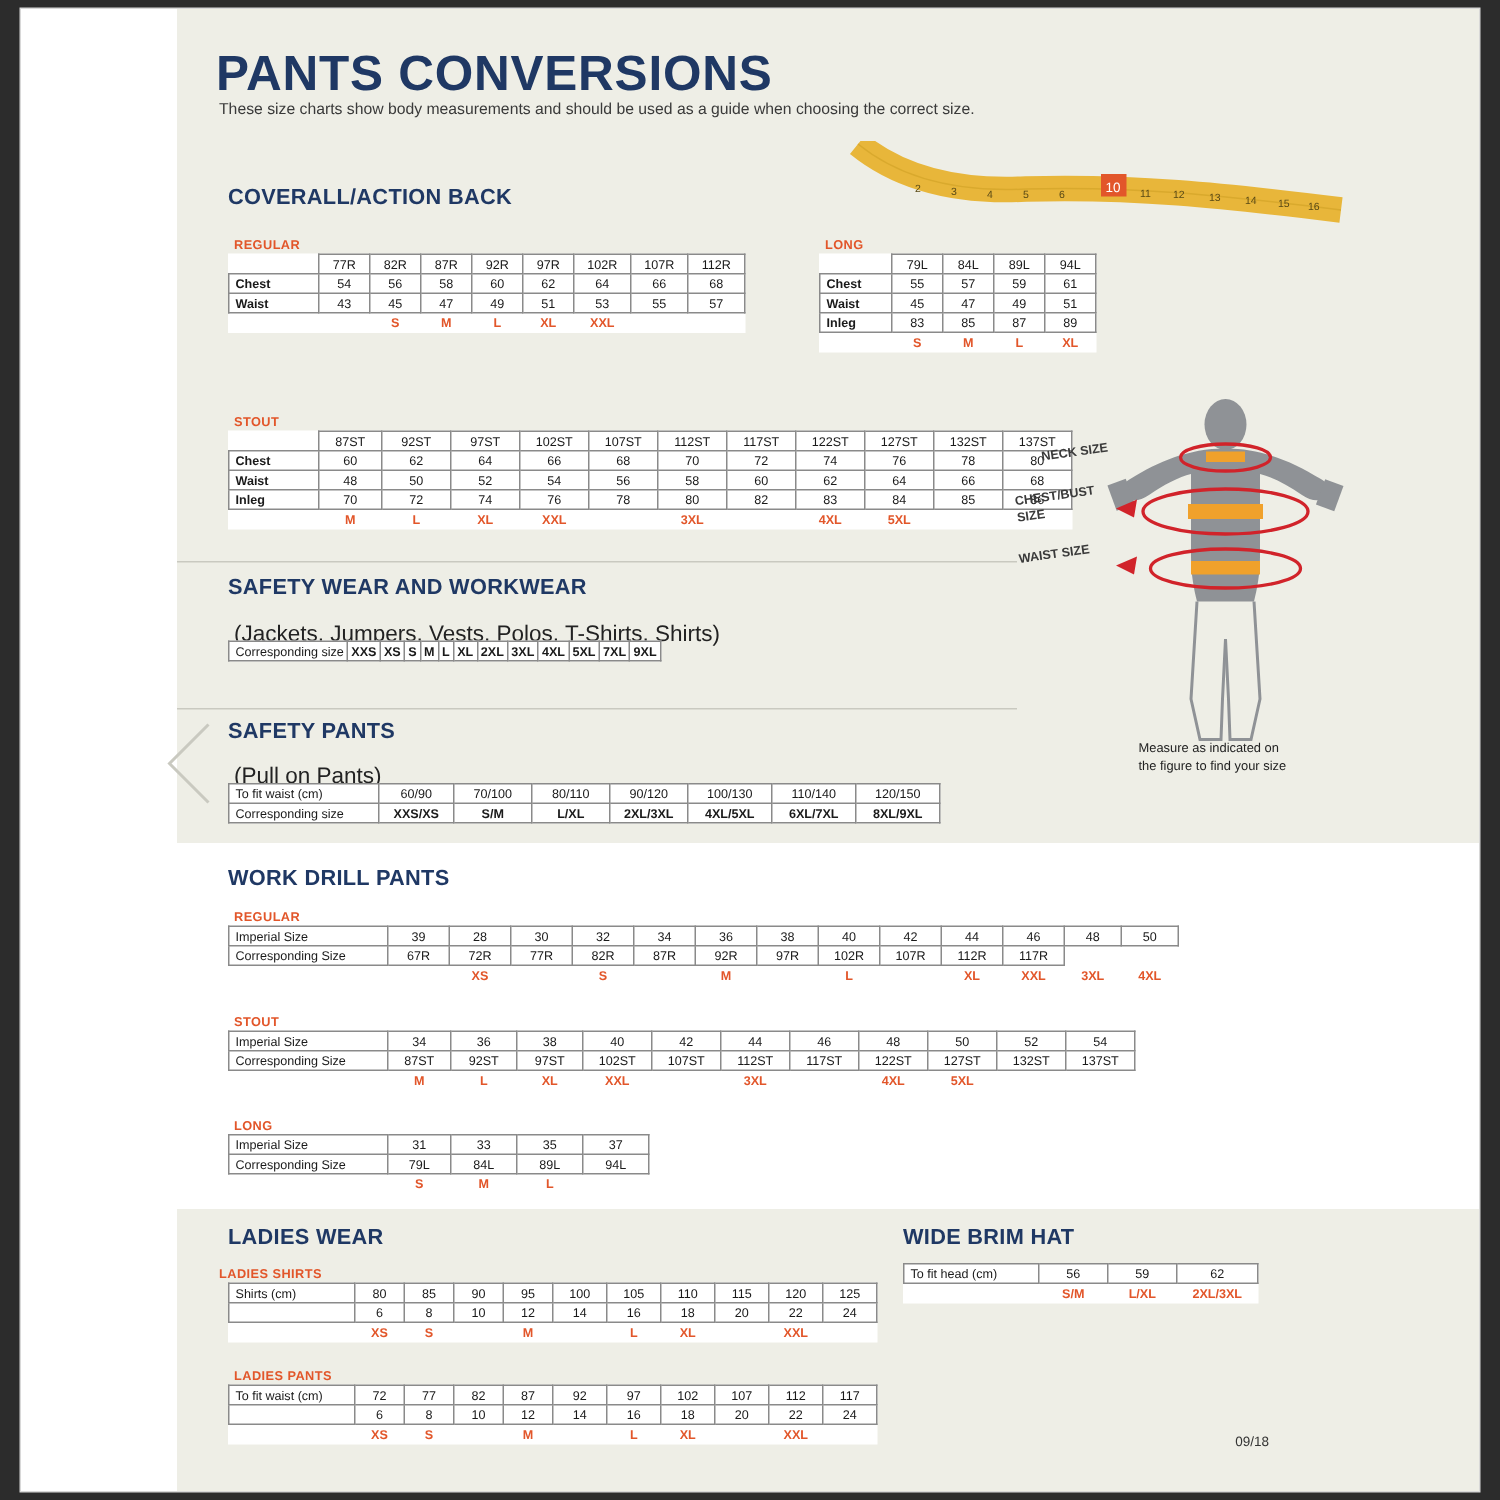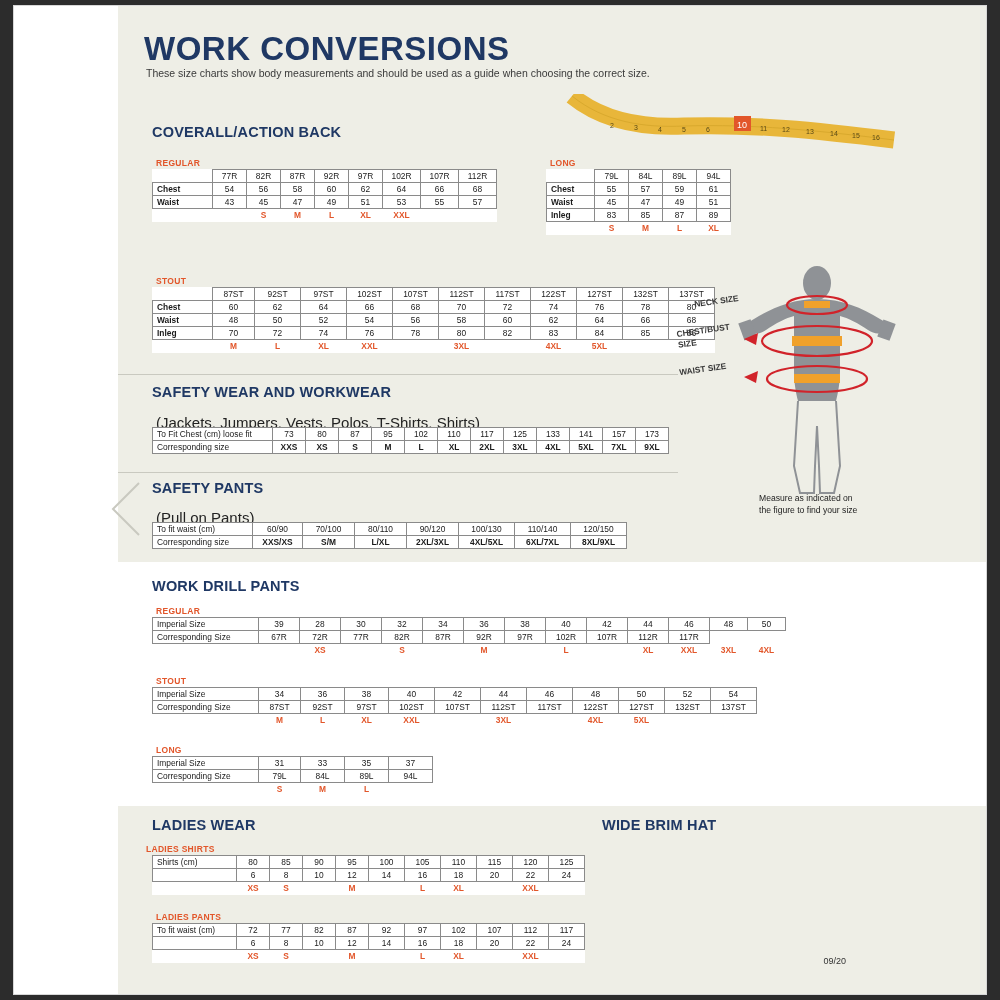--- a/index.html
+++ b/index.html
@@ -72,21 +72,21 @@
 
 <div class="page">
 
   <div class="hdr"></div>
   <div class="bandrow" style="top:88px;height:468px;"></div>
   <div class="bandrow" style="top:800px;height:188px;"></div>
   <div class="leftband" style="top:0;height:988px;"></div>
   <div style="position:absolute;left:0;top:556px;width:100%;height:244px;background:#ffffff;"></div>
   <div style="position:absolute;left:0;top:0;width:104px;height:988px;background:#ffffff;"></div>
 
-  <div class="title">WORK CONVERSIONS</div>
+  <div class="title">PANTS CONVERSIONS</div>
   <div class="subtitle">These size charts show body measurements and should be used as a guide when choosing the correct size.</div>
 
   <svg class="tape" width="340" height="70" style="left:550px;top:88px;">
     <path d="M8,2 C40,28 80,34 120,32 C190,30 250,36 330,46" stroke="#e8b63a" stroke-width="17" fill="none"></path>
     <path d="M8,2 C40,28 80,34 120,32 C190,30 250,36 330,46" stroke="#d9a92d" stroke-width="1" fill="none"></path>
     <rect x="170" y="22" width="17" height="15" fill="#e2562a"></rect>
     <text x="173" y="34" font-size="9" fill="#ffffff" font-family="Liberation Sans, sans-serif">10</text>
     <g font-size="7" fill="#5a4a16" font-family="Liberation Sans, sans-serif">
       <text x="46" y="34">2</text>
         <text x="70" y="36">3</text>
@@ -273,35 +273,20 @@
     </tr>
   </tbody>
     </table>
 
   <div class="hline" style="left:104px;top:368px;width:560px;"></div>
 
   <div class="sec-title" style="left:138px;top:378px;">SAFETY WEAR AND WORKWEAR</div>
   <div class="note" style="left:142px;top:408px;">(Jackets, Jumpers, Vests, Polos, T-Shirts, Shirts)</div>
   <table class="t" style="left:138px;top:421px;">
     <tbody>
-        <tr>
-      <td class="lbl-n" style="width:120px;">To Fit Chest (cm) loose fit</td>
-      <td style="width:33px;">73</td>
-      <td style="width:33px;">80</td>
-      <td style="width:33px;">87</td>
-      <td style="width:33px;">95</td>
-      <td style="width:33px;">102</td>
-      <td style="width:33px;">110</td>
-      <td style="width:33px;">117</td>
-      <td style="width:33px;">125</td>
-      <td style="width:33px;">133</td>
-      <td style="width:33px;">141</td>
-      <td style="width:33px;">157</td>
-      <td style="width:33px;">173</td>
-    </tr>
     <tr>
       <td class="lbl-n">Corresponding size</td>
       <td class="orangecell">XXS</td>
       <td class="orangecell">XS</td>
       <td class="orangecell">S</td>
       <td class="orangecell">M</td>
       <td class="orangecell">L</td>
       <td class="orangecell">XL</td>
       <td class="orangecell">2XL</td>
       <td class="orangecell">3XL</td>
@@ -595,15 +580,31 @@
       <td class="nb">L</td>
       <td class="nb">XL</td>
       <td class="nb"></td>
       <td class="nb">XXL</td>
       <td class="nb"></td>
     </tr>
   </tbody>
     </table>
 
   <div class="sec-title" style="left:588px;top:811px;">WIDE BRIM HAT</div>
-
-  <div class="footer-date">09/20</div>
+  <table class="t" style="left:588px;top:836px;">
+    <tbody>
+        <tr>
+      <td class="lbl-n" style="width:90px;">To fit head (cm)</td>
+      <td style="width:46px;">56</td>
+      <td style="width:46px;">59</td>
+      <td style="width:54px;">62</td>
+    </tr>
+    <tr class="sizes">
+      <td class="nb"></td>
+      <td class="nb">S/M</td>
+      <td class="nb">L/XL</td>
+      <td class="nb">2XL/3XL</td>
+    </tr>
+  </tbody>
+    </table>
+
+  <div class="footer-date">09/18</div>
 </div>
 
 </body></html>

